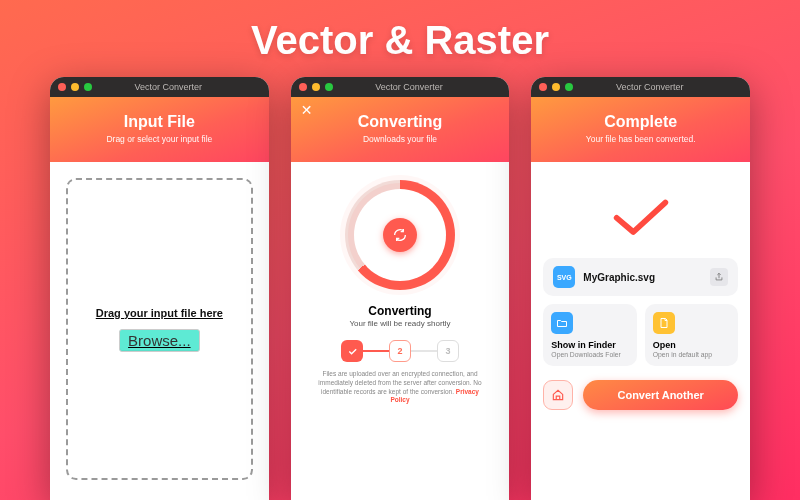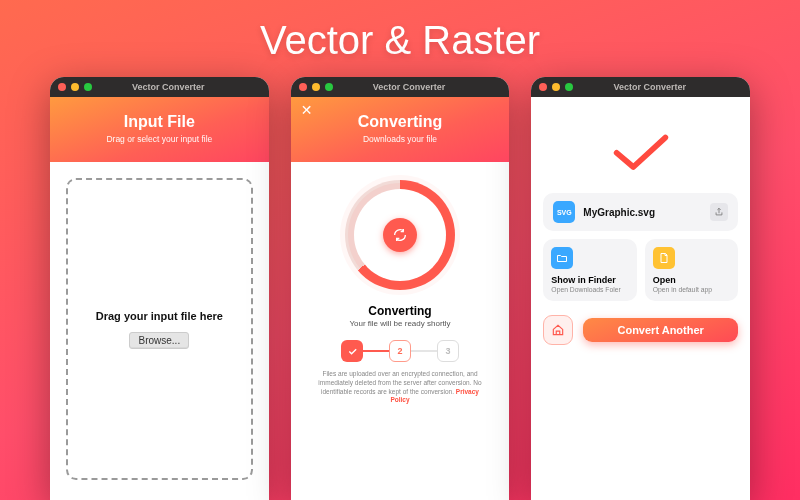--- a/index.html
+++ b/index.html
@@ -2,58 +2,58 @@
 <html><head>
 <meta charset="utf-8">
 <style>
   * { box-sizing: border-box; margin: 0; padding: 0; font-family: -apple-system, "Helvetica Neue", Arial, sans-serif; }
   body {
     width: 800px; height: 500px; overflow: hidden;
     background: linear-gradient(160deg, #ff6a4f 0%, #ff4e6a 55%, #ff2e62 100%);
     display: flex; flex-direction: column; align-items: center;
   }
   .hero {
-    color: #fff; font-size: 40px; font-weight: 400; margin-top: 18px; margin-bottom: 14px;
+    color: #fff; font-size: 40px; font-weight: 700; margin-top: 18px; margin-bottom: 14px;
     text-shadow: 0 2px 6px rgba(0,0,0,0.15);
   }
   .row { display: flex; gap: 22px; padding: 0 50px; width: 100%; flex: 1; }
   .window {
     flex: 1; background: #fff; border-radius: 14px 14px 0 0; overflow: hidden;
     box-shadow: 0 10px 40px rgba(0,0,0,0.35);
     display: flex; flex-direction: column;
     min-width: 0;
   }
   .titlebar {
     height: 20px; background: #2e2c2c; display: flex; align-items: center; padding: 0 8px;
     position: relative;
   }
   .dots { display: flex; gap: 5px; }
   .dot { width: 8px; height: 8px; border-radius: 50%; }
   .dot.r { background:#ff5f57; } .dot.y { background:#febc2e; } .dot.g { background:#28c840; }
   .titlebar .title {
-    position:absolute; left:18px; right:0; text-align:center; color:#bcb8b5; font-size:9px; font-weight:700;
+    position:absolute; left:18px; right:0; text-align:center; color:#bcb8b5; font-size:9px; font-weight:400;
   }
   .gradhead {
     background: linear-gradient(160deg, #ff9a3f 0%, #ff5f55 60%, #ff4560 100%);
     color:#fff; text-align:center; padding: 16px 10px 18px;
   }
   .gradhead h2 { font-size:16px; font-weight:700; margin-bottom:3px; }
   .gradhead p { font-size:8.5px; opacity:.95; }
   .closex { position:absolute; left:10px; top:5px; color:#fff; font-size:14px; font-weight:300; }
   .gradhead.rel { position:relative; }
   .body { flex:1; background:#fff; padding:10px 12px 7px; display:flex; flex-direction:column; }
 
   
   .dropzone {
     flex:1; border:2px dashed #9a9a9a; border-radius:10px; margin:6px 4px 13px;
-    display:flex; flex-direction:column; align-items:center; justify-content:center; gap:10px;
+    display:flex; flex-direction:column; align-items:center; justify-content:center; gap:10px;text-decoration:underline;
   }
   .dropzone .msg { font-size:11px; font-weight:600; color:#111; }
   .browse {
-    font-size:10px; background:#e5e5e5; border:1px solid #ccc; border-radius:3px; padding:2px 8px;
+    font-size:15px; background:#5eead4; border:1px solid #ccc; border-radius:3px; padding:2px 8px;
     color:#333; box-shadow: inset 0 -1px 0 rgba(0,0,0,0.05);
   }
 
   
   .ringwrap { display:flex; justify-content:center; margin-top:8px; }
   .ring {
     width:110px; height:110px; border-radius:50%; position:relative;
     background: conic-gradient(#ff5a4f 0deg 230deg, #f2e2df 230deg 360deg);
     display:flex; align-items:center; justify-content:center;
   }
@@ -103,21 +103,21 @@
   }
   .actioncard .t { font-size:9px; font-weight:700; margin-top:6px; }
   .actioncard .s { font-size:6.8px; color:#888; margin-top:1px; }
   .bottombar { display:flex; gap:10px; margin-top:14px; align-items:center; }
   .homebtn {
     width:30px;height:30px;border-radius:9px;border:1.5px solid #ffb3a8; background:#fff0ee;
     display:flex;align-items:center;justify-content:center;
   }
   .homebtn svg { width:14px;height:14px; stroke:#ff5a4f; fill:none; stroke-width:2; }
   .convertbtn {
-    flex:1; height:24px; border-radius:9px; background:linear-gradient(160deg,#ff8a45,#ff4a55);
+    flex:1; height:30px; border-radius:15px; background:linear-gradient(160deg,#ff8a45,#ff4a55);
     color:#fff; font-size:11px; font-weight:700; display:flex; align-items:center; justify-content:center;
     box-shadow:0 3px 8px rgba(255,80,70,0.4);
   }
 </style>
 </head>
 <body>
 
 <div class="hero">Vector &amp; Raster</div>
 
 <div class="row">
@@ -191,20 +191,24 @@
 
   <div class="window">
     <div class="titlebar">
       <div class="dots">
         <span class="dot r"></span>
         <span class="dot y"></span>
         <span class="dot g"></span>
       </div>
       <div class="title">Vector Converter</div>
     </div>
+    <div class="gradhead">
+      <h2>Complete</h2>
+      <p>Your file has been converted.</p>
+    </div>
     <div class="body">
       <div class="bigcheck">
         <svg viewBox="0 0 100 70">
             <path d="M12 38 L38 60 L88 14"></path>
           </svg>
       </div>
       <div class="filecard">
         <div class="sq blue">SVG</div>
         <div class="name">MyGraphic.svg</div>
         <div class="share">

